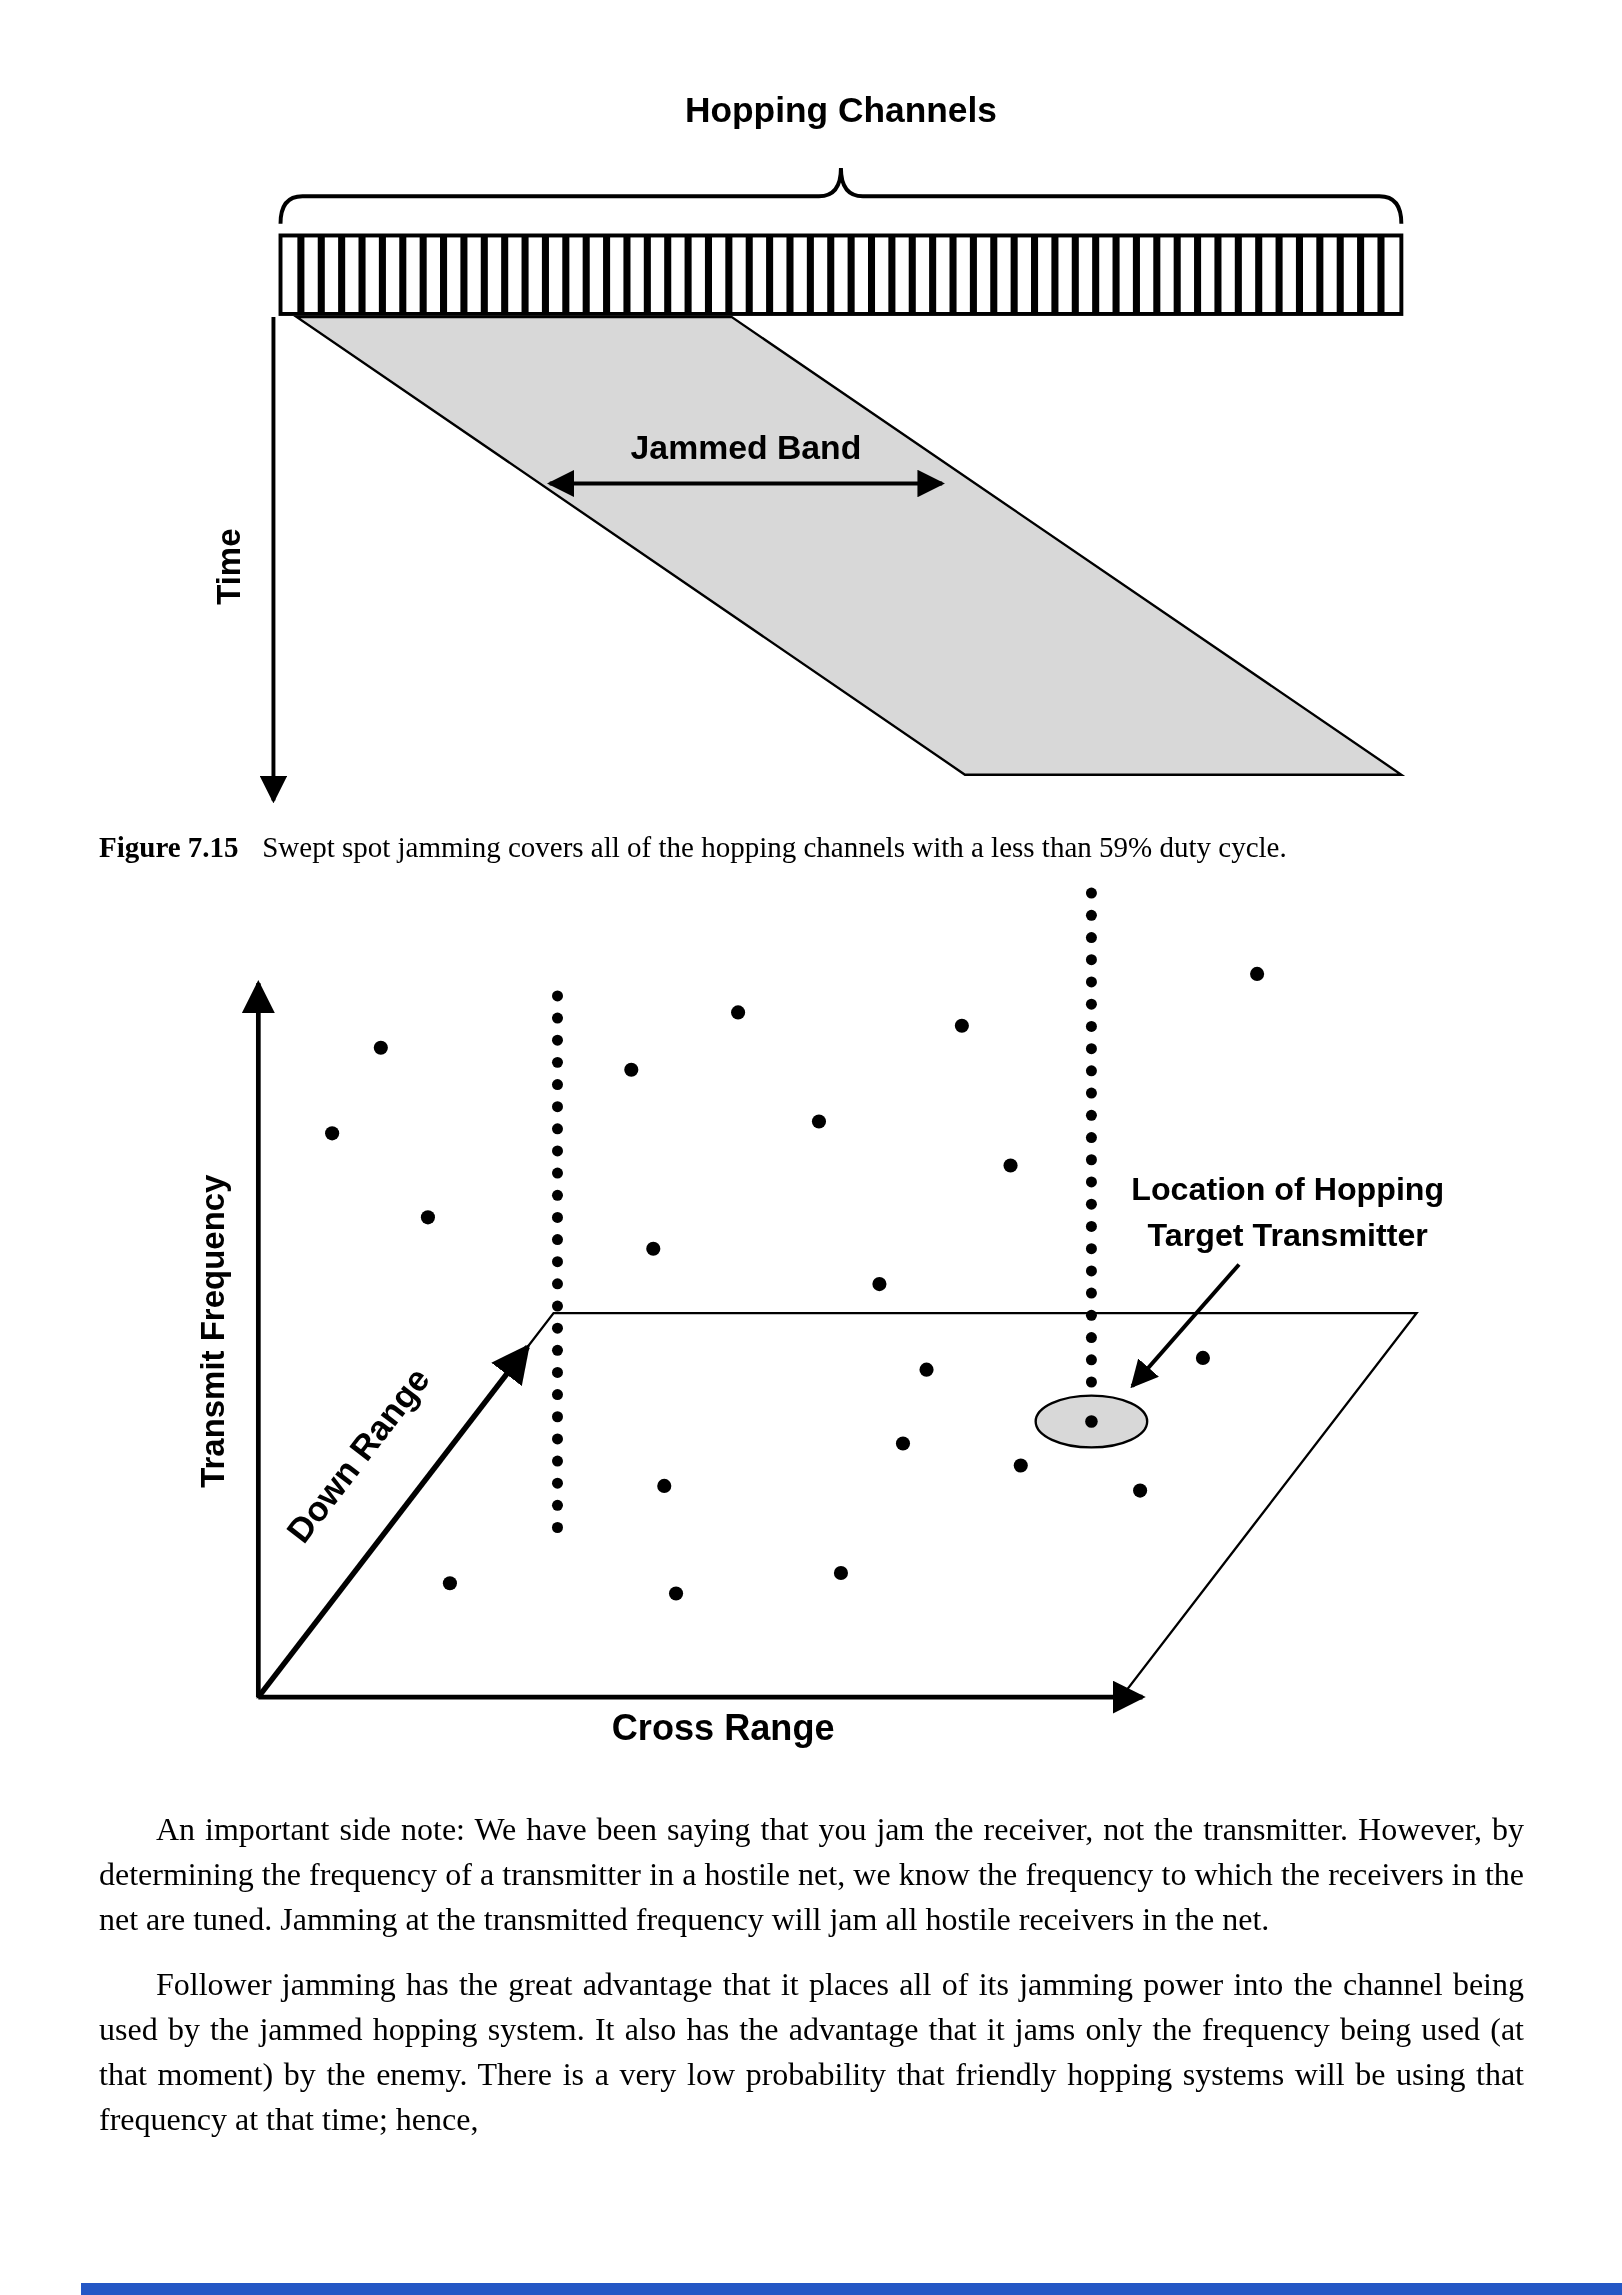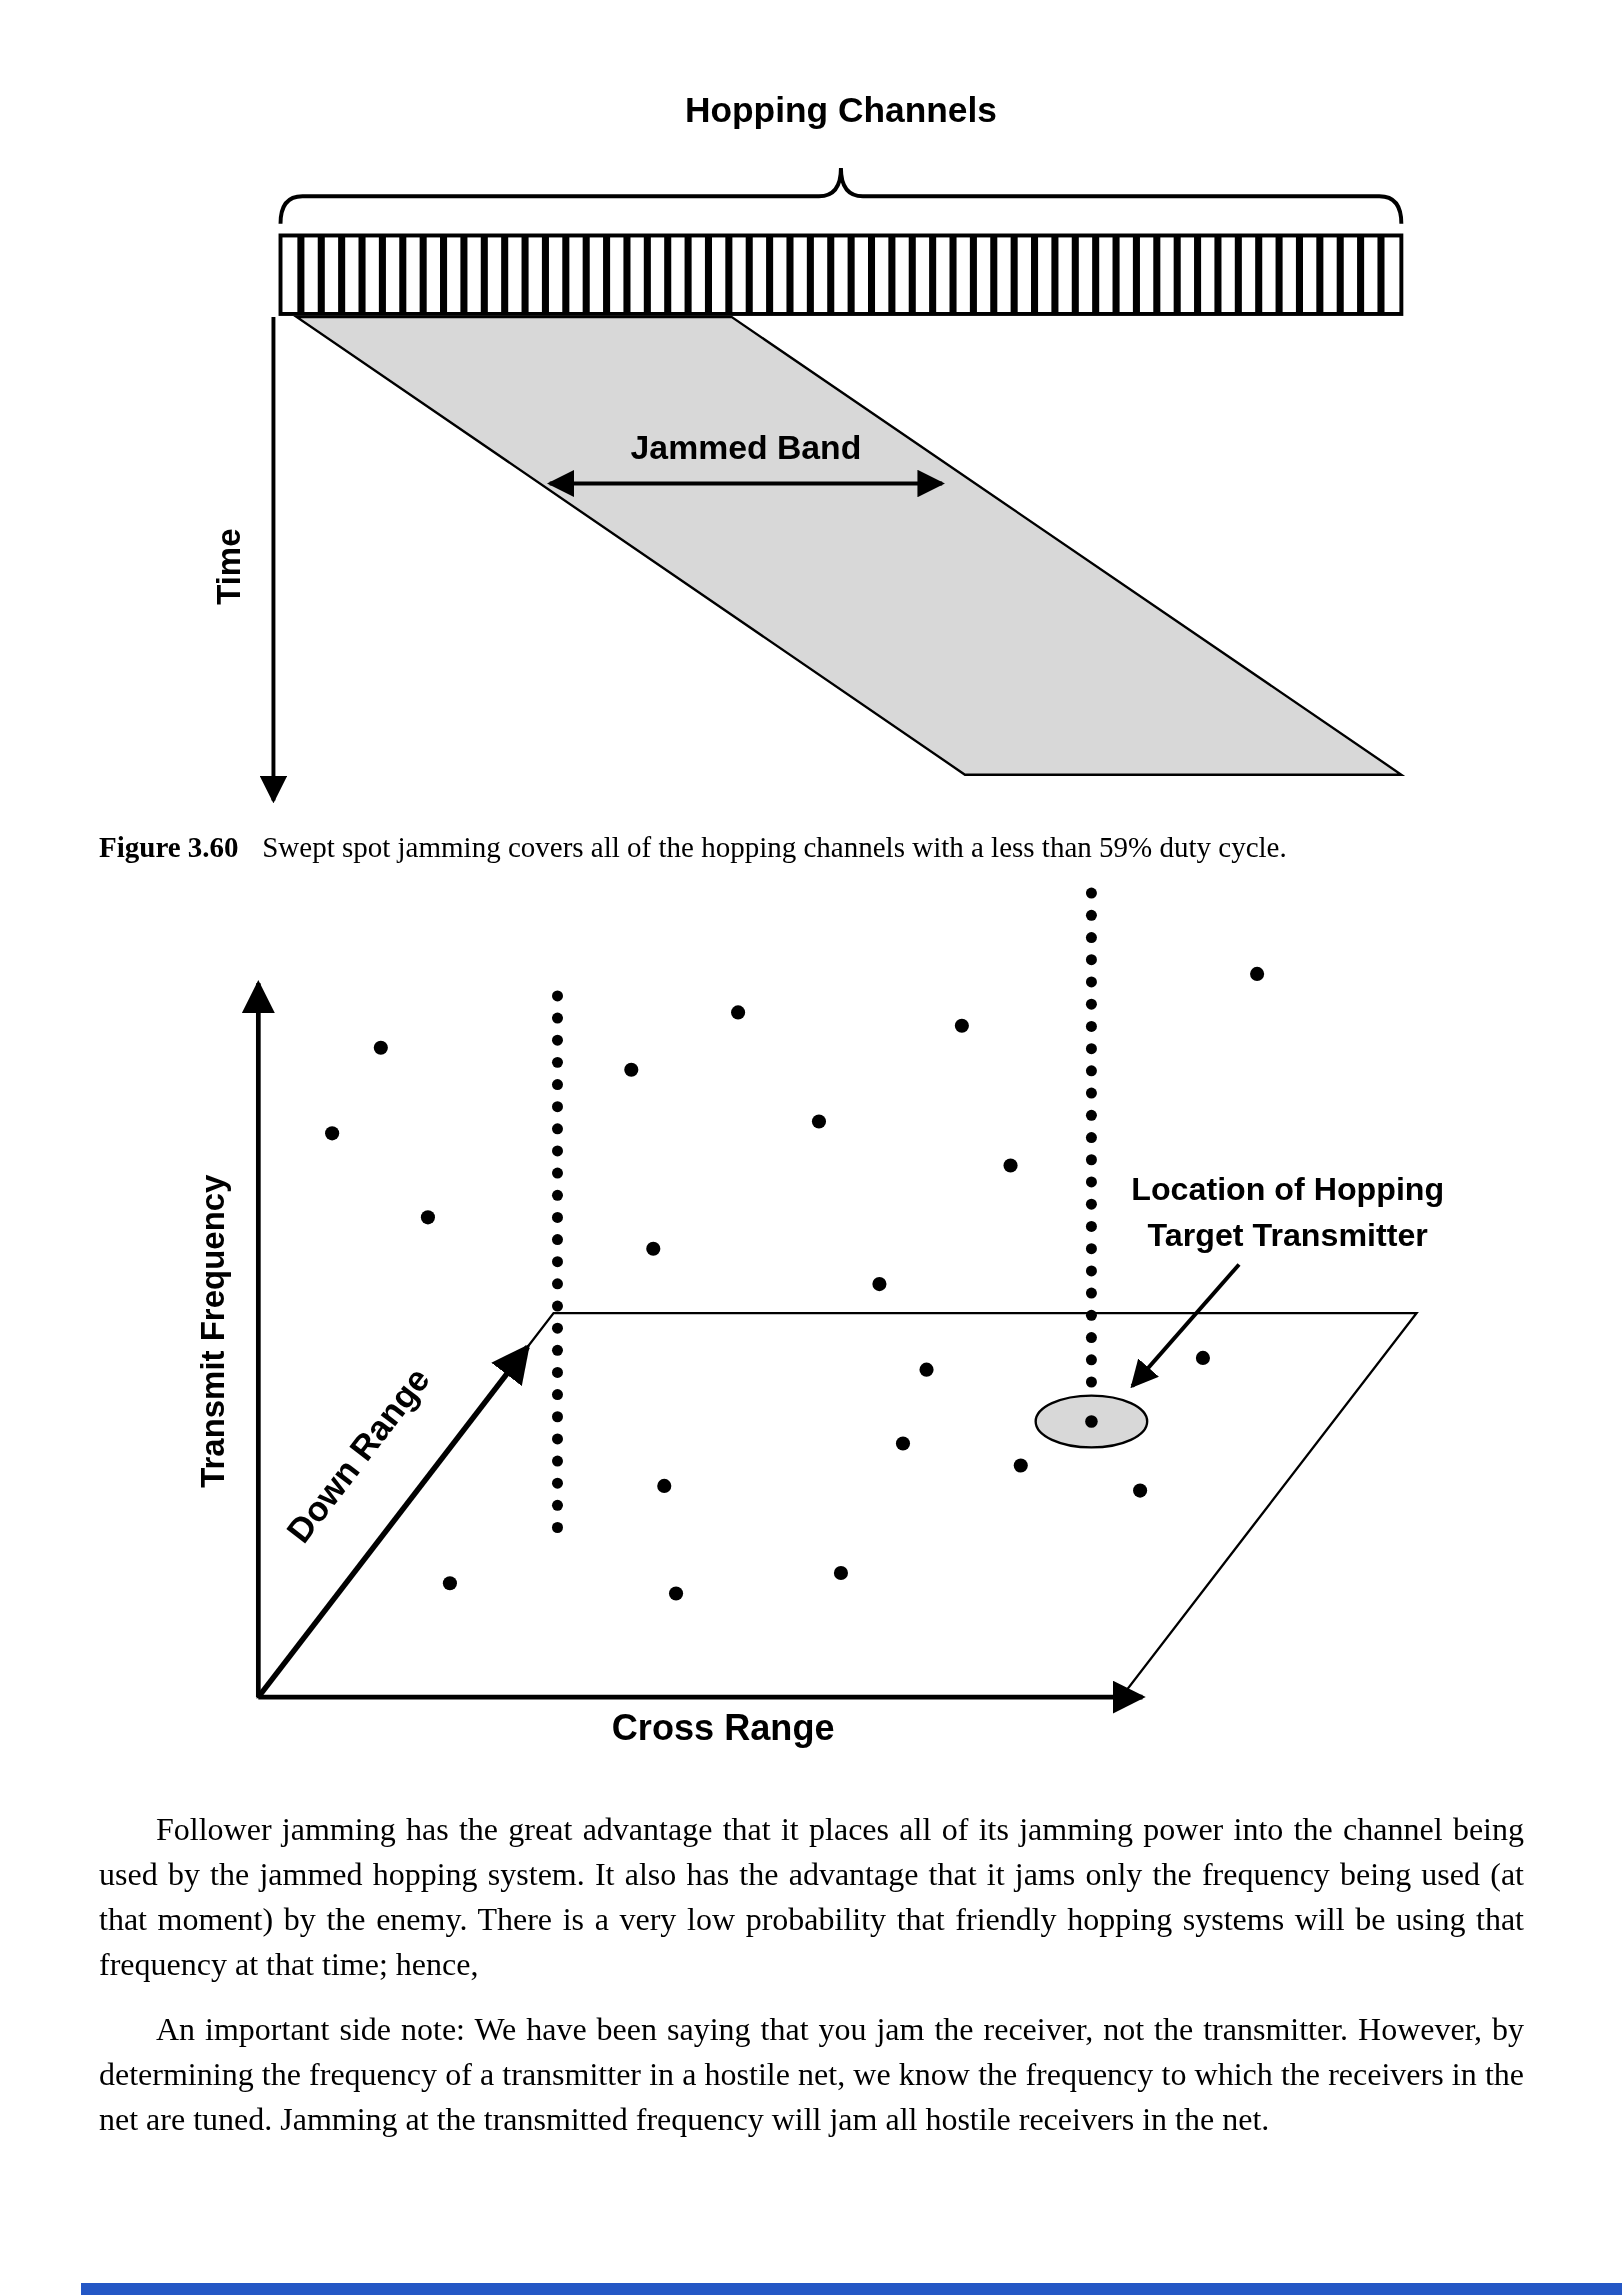--- a/index.html
+++ b/index.html
@@ -99,21 +99,21 @@
     <polygon points="378,404 932,404 1785,987 1229,987" stroke="#000" stroke-width="3" fill="#d8d8d8"></polygon>
 
     <line x1="348" y1="404" x2="348" y2="1020" stroke="#000" stroke-width="5" marker-end="url(#ah1)"></line>
     <text transform="translate(305,722) rotate(-90)" font-size="42" text-anchor="middle">Time</text>
 
     <text x="950" y="585" font-size="43" text-anchor="middle">Jammed Band</text>
     <line x1="700" y1="616" x2="1200" y2="616" stroke="#000" stroke-width="5" marker-start="url(#ah1)" marker-end="url(#ah1)"></line>
   </svg>
 
   <div class="caption" style="top:830px;">
-    <span class="tag">Figure 3.60</span><span>Swept spot jamming covers all of the hopping channels with a less than 59% duty cycle.</span>
+    <span class="tag">Figure 7.15</span><span>Swept spot jamming covers all of the hopping channels with a less than 59% duty cycle.</span>
   </div>
 
   <svg style="top:864px;" width="1623" height="903" viewBox="0 1100 2067 1150">
     <defs>
       <marker id="ah2" viewBox="0 0 10 10" refX="9" refY="5" markerWidth="7" markerHeight="7" orient="auto-start-reverse" markerUnits="strokeWidth">
         <path d="M0,0 L10,5 L0,10 z" fill="#000"></path>
       </marker>
     </defs>
 
     <polygon points="329,2161 705,1672 1804,1672 1428,2161" fill="#ffffff" stroke="#000" stroke-width="3"></polygon>
@@ -204,19 +204,19 @@
     <ellipse stroke="#000" stroke-width="3" cx="1390" cy="1810" rx="71" ry="33" fill="#d8d8d8"></ellipse>
     <circle fill="#000" r="8" cx="1390" cy="1810"></circle>
 
     <text x="1640" y="1528" font-size="41" text-anchor="middle">Location of Hopping</text>
     <text x="1640" y="1586" font-size="41" text-anchor="middle">Target Transmitter</text>
     <line x1="1578" y1="1610" x2="1442" y2="1765" stroke="#000" stroke-width="5" marker-end="url(#ah2)"></line>
   </svg>
 
 
   <div class="bodytext" style="top:1807px;">
+    <p>An important side note: We have been saying that you jam the receiver, not the transmitter. However, by determining the frequency of a transmitter in a hostile net, we know the frequency to which the receivers in the net are tuned. Jamming at the transmitted frequency will jam all hostile receivers in the net.</p>
     <p>Follower jamming has the great advantage that it places all of its jamming power into the channel being used by the jammed hopping system. It also has the advantage that it jams only the frequency being used (at that moment) by the enemy. There is a very low probability that friendly hopping systems will be using that frequency at that time; hence,</p>
-    <p>An important side note: We have been saying that you jam the receiver, not the transmitter. However, by determining the frequency of a transmitter in a hostile net, we know the frequency to which the receivers in the net are tuned. Jamming at the transmitted frequency will jam all hostile receivers in the net.</p>
   </div>
 
   <div class="blue-bar" style="background: rgb(36, 87, 197);"></div>
 </div>
 
 
 </body></html>

